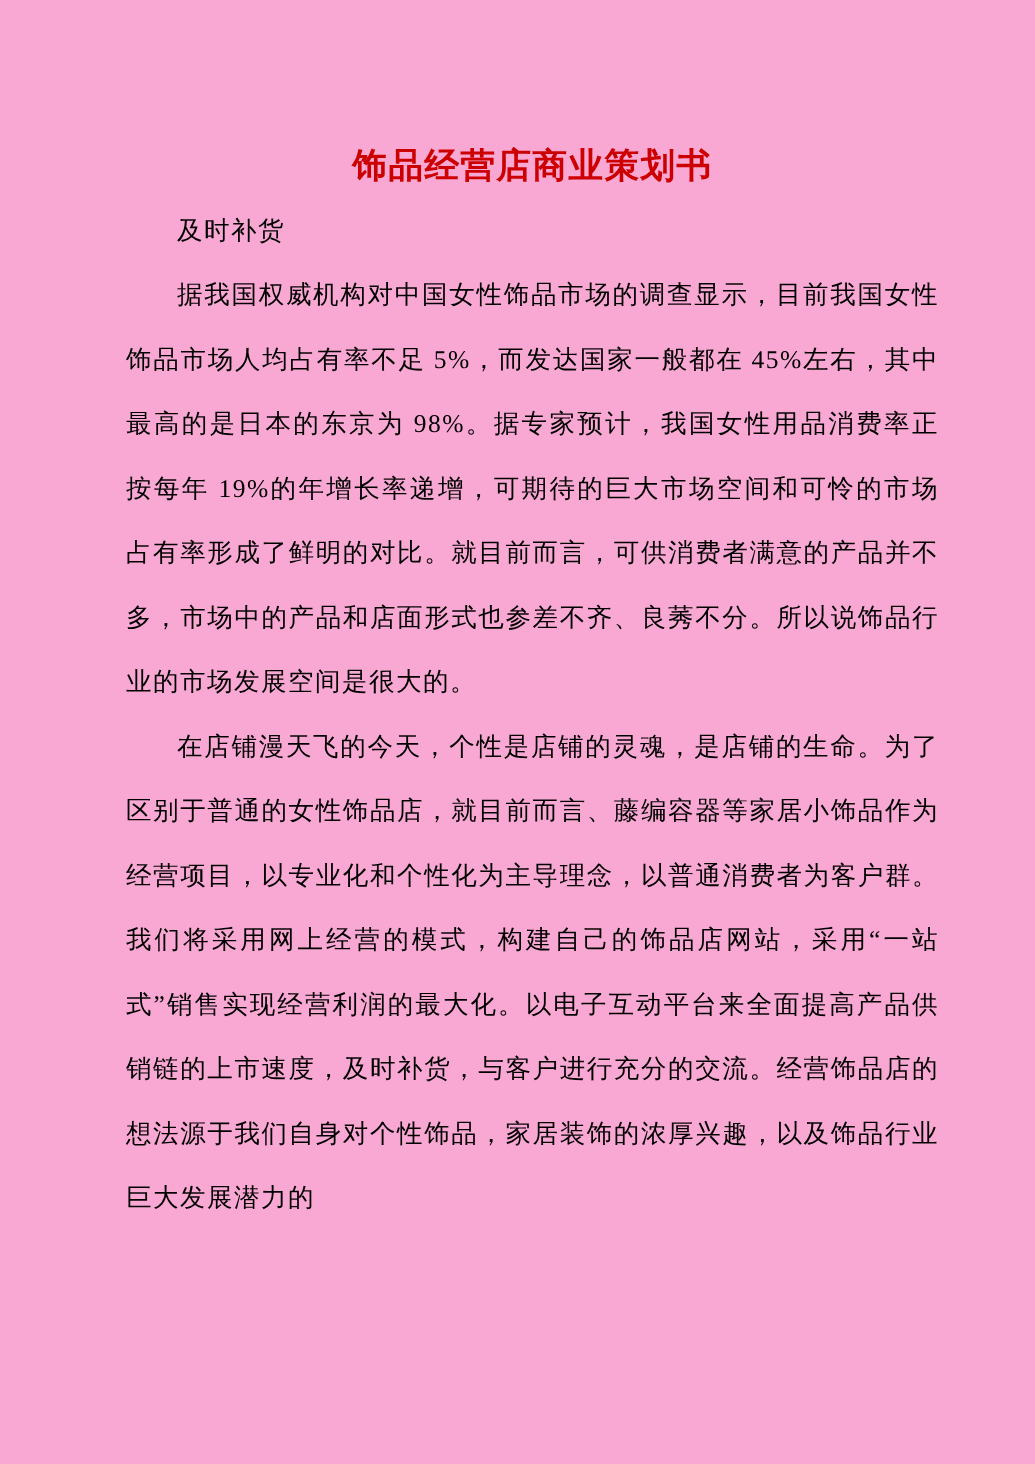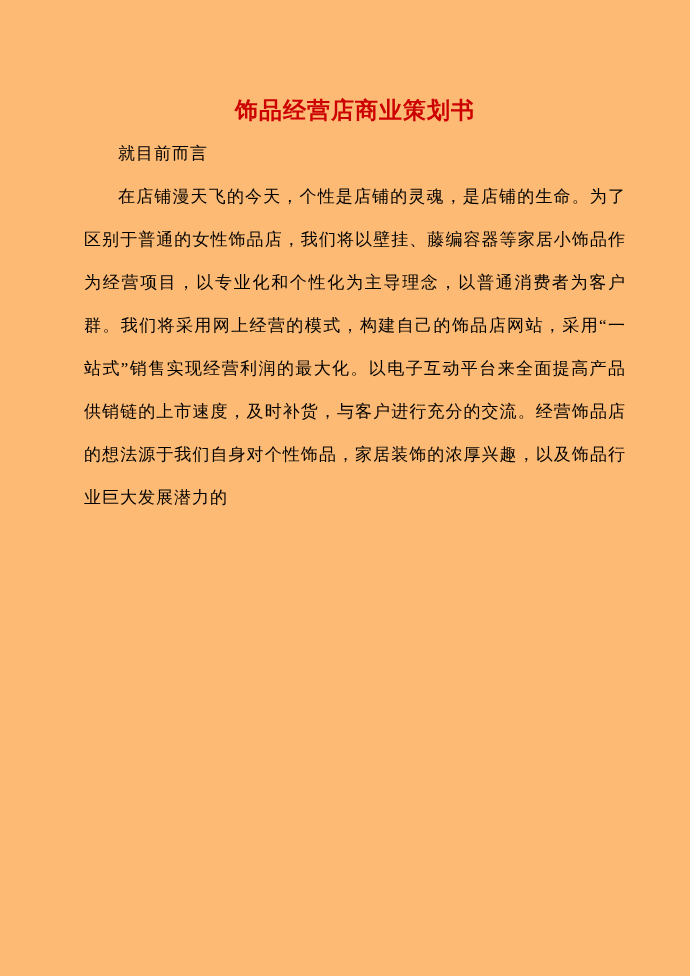--- a/index.html
+++ b/index.html
@@ -4,21 +4,21 @@
 <style>
   html, body {
     margin: 0;
     padding: 0;
     background: #ffffff;
   }
   .page {
     position: relative;
     width: 690px;
     height: 976px;
-    background: #fdba74;
+    background: #f9a8d4;
     overflow: hidden;
     font-family: "Liberation Serif", "DejaVu Serif", serif;
     color: #000000;
     box-sizing: border-box;
     padding: 89px 64px 0 84px;
   }
   .doc-title {
     font-size: 23px;
     line-height: 43px;
     font-weight: bold;
@@ -45,18 +45,19 @@
     text-justify: inter-character;
     margin: 0;
   }
 </style>
 </head>
 <body>
 
 <div class="page">
   <h1 class="doc-title" style="color: rgb(204, 0, 0);">饰品经营店商业策划书</h1>
 
-  <h2 class="section-heading">就目前而言</h2>
+  <h2 class="section-heading">及时补货</h2>
+
+  <p class="body-paragraph">据我国权威机构对中国女性饰品市场的调查显示，目前我国女性饰品市场人均占有率不足 5%，而发达国家一般都在 45%左右，其中最高的是日本的东京为 98%。据专家预计，我国女性用品消费率正按每年 19%的年增长率递增，可期待的巨大市场空间和可怜的市场占有率形成了鲜明的对比。就目前而言，可供消费者满意的产品并不多，市场中的产品和店面形式也参差不齐、良莠不分。所以说饰品行业的市场发展空间是很大的。</p>
 
 
-
-  <p class="body-paragraph">在店铺漫天飞的今天，个性是店铺的灵魂，是店铺的生命。为了区别于普通的女性饰品店，我们将以壁挂、藤编容器等家居小饰品作为经营项目，以专业化和个性化为主导理念，以普通消费者为客户群。我们将采用网上经营的模式，构建自己的饰品店网站，采用“一站式”销售实现经营利润的最大化。以电子互动平台来全面提高产品供销链的上市速度，及时补货，与客户进行充分的交流。经营饰品店的想法源于我们自身对个性饰品，家居装饰的浓厚兴趣，以及饰品行业巨大发展潜力的</p>
+  <p class="body-paragraph">在店铺漫天飞的今天，个性是店铺的灵魂，是店铺的生命。为了区别于普通的女性饰品店，就目前而言、藤编容器等家居小饰品作为经营项目，以专业化和个性化为主导理念，以普通消费者为客户群。我们将采用网上经营的模式，构建自己的饰品店网站，采用“一站式”销售实现经营利润的最大化。以电子互动平台来全面提高产品供销链的上市速度，及时补货，与客户进行充分的交流。经营饰品店的想法源于我们自身对个性饰品，家居装饰的浓厚兴趣，以及饰品行业巨大发展潜力的</p>
 </div>
 
 </body></html>

